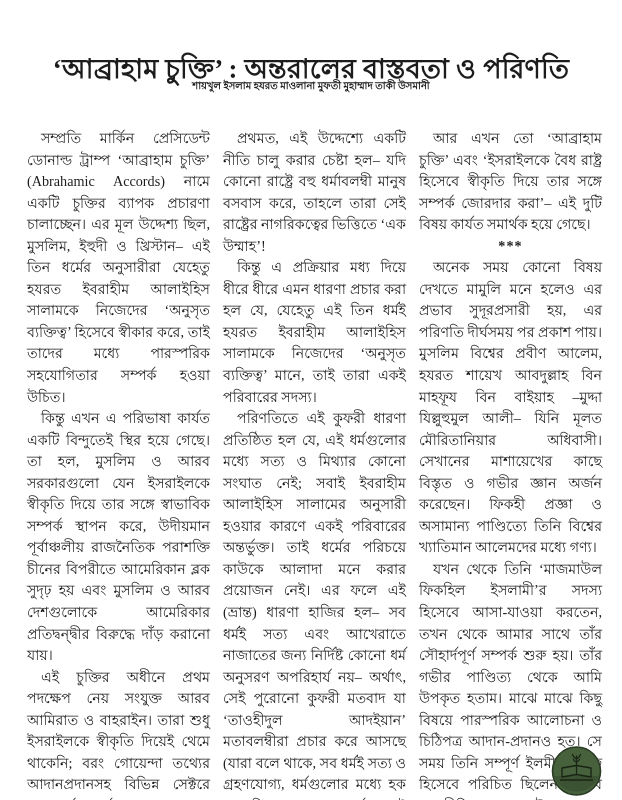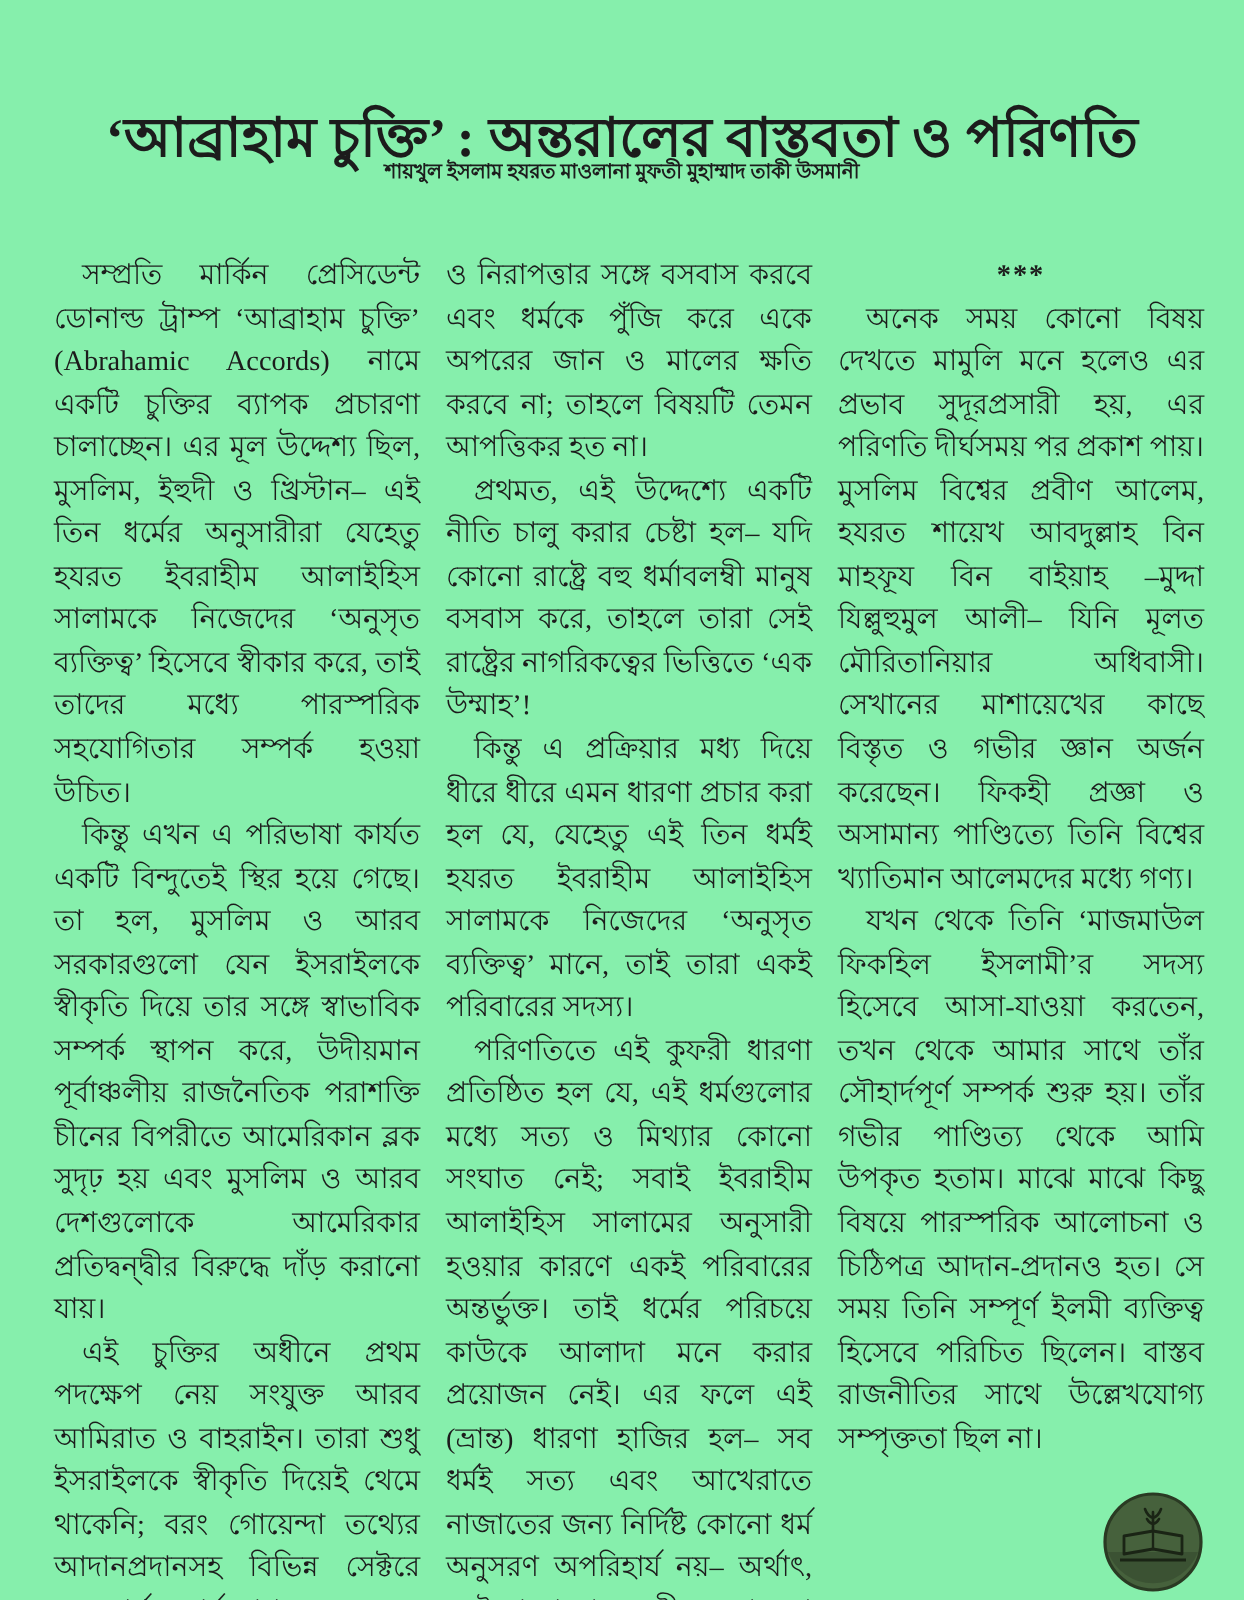--- a/index.html
+++ b/index.html
@@ -4,21 +4,21 @@
 <style>
   html,body{margin:0;padding:0;}
   body{
     width:622px;height:800px;
     background:#eceae6;
     font-family:"Liberation Serif","DejaVu Serif",serif;
   }
   .page{
     position:relative;
     width:622px;height:800px;
-    background:#86efac;
+    background:#ffffff;
     color:#1c1c1c;
     overflow:hidden;
   }
   .title{
     position:absolute;
     left:0;top:30px;width:622px;
     text-align:center;
     font-size:27px;
     font-weight:bold;
     letter-spacing:0.2px;
@@ -75,27 +75,27 @@
   <div class="columns">
 
     <div class="col">
       <p>সম্প্রতি মার্কিন প্রেসিডেন্ট ডোনাল্ড ট্রাম্প ‘আব্রাহাম চুক্তি’ (Abrahamic Accords) নামে একটি চুক্তির ব্যাপক প্রচারণা চালাচ্ছেন। এর মূল উদ্দেশ্য ছিল, মুসলিম, ইহুদী ও খ্রিস্টান– এই তিন ধর্মের অনুসারীরা যেহেতু হযরত ইবরাহীম আলাইহিস সালামকে নিজেদের ‘অনুসৃত ব্যক্তিত্ব’ হিসেবে স্বীকার করে, তাই তাদের মধ্যে পারস্পরিক সহযোগিতার সম্পর্ক হওয়া উচিত।</p>
       <p>কিন্তু এখন এ পরিভাষা কার্যত একটি বিন্দুতেই স্থির হয়ে গেছে। তা হল, মুসলিম ও আরব সরকারগুলো যেন ইসরাইলকে স্বীকৃতি দিয়ে তার সঙ্গে স্বাভাবিক সম্পর্ক স্থাপন করে, উদীয়মান পূর্বাঞ্চলীয় রাজনৈতিক পরাশক্তি চীনের বিপরীতে আমেরিকান ব্লক সুদৃঢ় হয় এবং মুসলিম ও আরব দেশগুলোকে আমেরিকার প্রতিদ্বন্দ্বীর বিরুদ্ধে দাঁড় করানো যায়।</p>
       <p>এই চুক্তির অধীনে প্রথম পদক্ষেপ নেয় সংযুক্ত আরব আমিরাত ও বাহরাইন। তারা শুধু ইসরাইলকে স্বীকৃতি দিয়েই থেমে থাকেনি; বরং গোয়েন্দা তথ্যের আদানপ্রদানসহ বিভিন্ন সেক্টরে বন্ধুত্বপূর্ণ সম্পর্ক স্থাপন করেছে।</p>
 
     </div>
 
     <div class="col">
-      <p class="cont">ও নিরাপত্তার সঙ্গে বসবাস করবে এবং ধর্মকে পুঁজি করে একে অপরের জান ও মালের ক্ষতি করবে না; তাহলে বিষয়টি তেমন আপত্তিকর হত না।</p>
       <p>প্রথমত, এই উদ্দেশ্যে একটি নীতি চালু করার চেষ্টা হল– যদি কোনো রাষ্ট্রে বহু ধর্মাবলম্বী মানুষ বসবাস করে, তাহলে তারা সেই রাষ্ট্রের নাগরিকত্বের ভিত্তিতে ‘এক উম্মাহ’!</p>
       <p>কিন্তু এ প্রক্রিয়ার মধ্য দিয়ে ধীরে ধীরে এমন ধারণা প্রচার করা হল যে, যেহেতু এই তিন ধর্মই হযরত ইবরাহীম আলাইহিস সালামকে নিজেদের ‘অনুসৃত ব্যক্তিত্ব’ মানে, তাই তারা একই পরিবারের সদস্য।</p>
       <p>পরিণতিতে এই কুফরী ধারণা প্রতিষ্ঠিত হল যে, এই ধর্মগুলোর মধ্যে সত্য ও মিথ্যার কোনো সংঘাত নেই; সবাই ইবরাহীম আলাইহিস সালামের অনুসারী হওয়ার কারণে একই পরিবারের অন্তর্ভুক্ত। তাই ধর্মের পরিচয়ে কাউকে আলাদা মনে করার প্রয়োজন নেই। এর ফলে এই (ভ্রান্ত) ধারণা হাজির হল– সব ধর্মই সত্য এবং আখেরাতে নাজাতের জন্য নির্দিষ্ট কোনো ধর্ম অনুসরণ অপরিহার্য নয়– অর্থাৎ, সেই পুরোনো কুফরী মতবাদ যা ‘তাওহীদুল আদইয়ান’ মতাবলম্বীরা প্রচার করে আসছে (যারা বলে থাকে, সব ধর্মই সত্য ও গ্রহণযোগ্য, ধর্মগুলোর মধ্যে হক ও বাতিলের কোনো পার্থক্য নেই এবং আখেরাতে নাজাত ও পরম</p>
     </div>
 
     <div class="col">
+      <p>আর এখন তো ‘আব্রাহাম চুক্তি’ এবং ‘ইসরাইলকে বৈধ রাষ্ট্র হিসেবে স্বীকৃতি দিয়ে তার সঙ্গে সম্পর্ক জোরদার করা’– এই দুটি বিষয় কার্যত সমার্থক হয়ে গেছে।</p>
       <p class="sep">***</p>
       <p>অনেক সময় কোনো বিষয় দেখতে মামুলি মনে হলেও এর প্রভাব সুদূরপ্রসারী হয়, এর পরিণতি দীর্ঘসময় পর প্রকাশ পায়। মুসলিম বিশ্বের প্রবীণ আলেম, হযরত শায়েখ আবদুল্লাহ বিন মাহফূয বিন বাইয়াহ –মুদ্দা যিল্লুহুমুল আলী– যিনি মূলত মৌরিতানিয়ার অধিবাসী। সেখানের মাশায়েখের কাছে বিস্তৃত ও গভীর জ্ঞান অর্জন করেছেন। ফিকহী প্রজ্ঞা ও অসামান্য পাণ্ডিত্যে তিনি বিশ্বের খ্যাতিমান আলেমদের মধ্যে গণ্য।</p>
       <p>যখন থেকে তিনি ‘মাজমাউল ফিকহিল ইসলামী’র সদস্য হিসেবে আসা-যাওয়া করতেন, তখন থেকে আমার সাথে তাঁর সৌহার্দপূর্ণ সম্পর্ক শুরু হয়। তাঁর গভীর পাণ্ডিত্য থেকে আমি উপকৃত হতাম। মাঝে মাঝে কিছু বিষয়ে পারস্পরিক আলোচনা ও চিঠিপত্র আদান-প্রদানও হত। সে সময় তিনি সম্পূর্ণ ইলমী ব্যক্তিত্ব হিসেবে পরিচিত ছিলেন। বাস্তব রাজনীতির সাথে উল্লেখযোগ্য সম্পৃক্ততা ছিল না।</p>
 
     </div>
 
   </div>
 
   <div class="logo">
     <svg width="51" height="50" viewBox="0 0 51 50" xmlns="http://www.w3.org/2000/svg">

